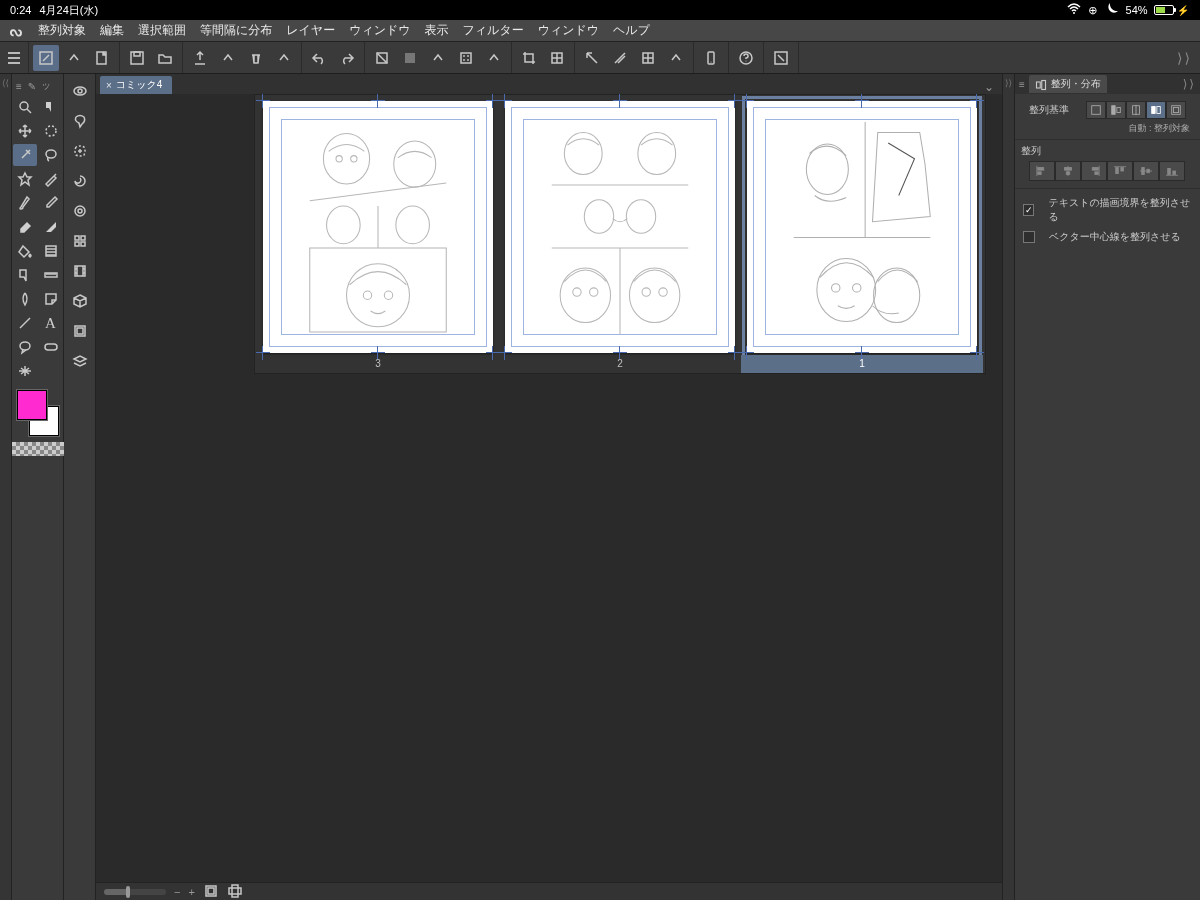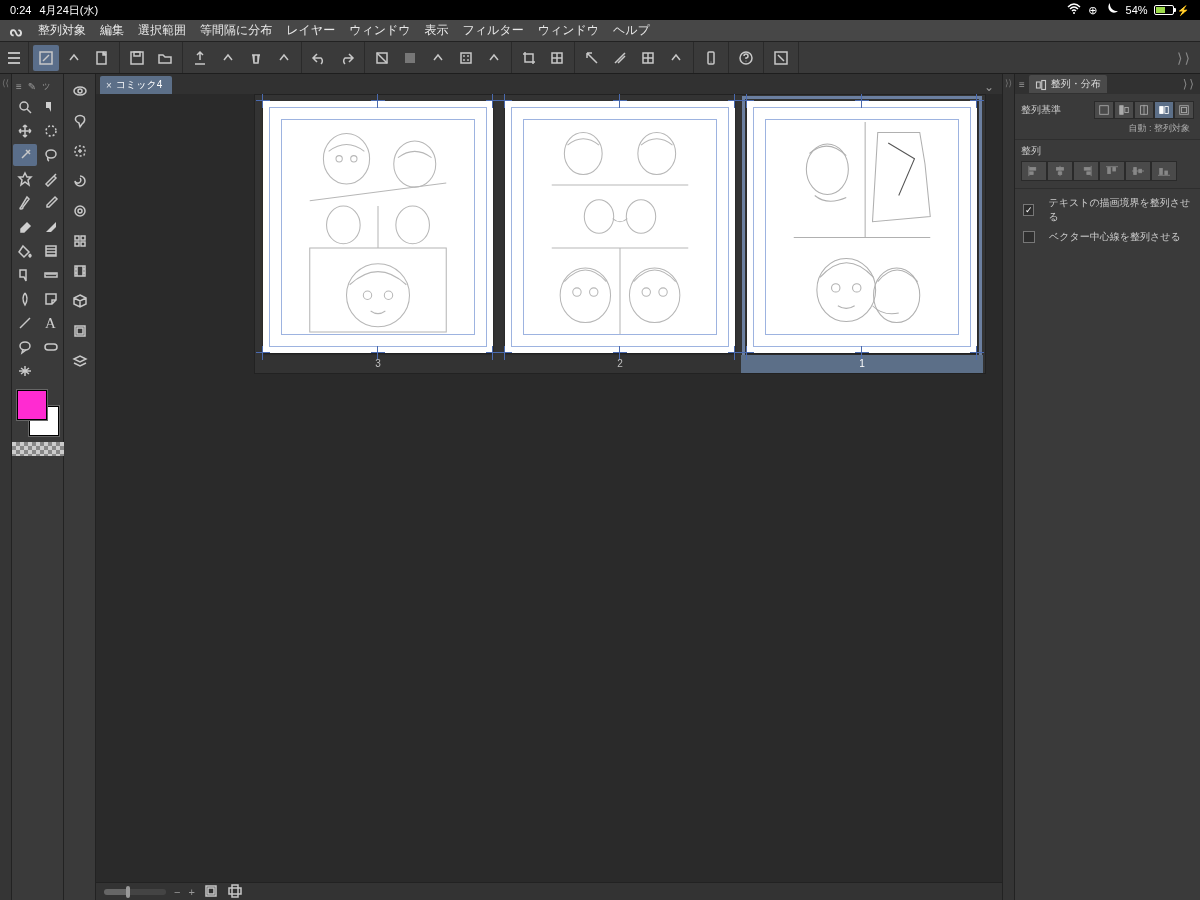--- a/index.html
+++ b/index.html
@@ -86,21 +86,21 @@
 
   .footbar { height:18px; background:#333; border-top:1px solid #222; display:flex; align-items:center; gap:8px; padding:0 8px; color:#999;}
   .slider { width:62px; height:6px; background:linear-gradient(to right,#666 0%,#666 35%,#444 35%,#444 100%); border-radius:3px; position:relative;}
   .slider::after{content:"";position:absolute;left:35%;top:-3px;width:4px;height:12px;background:#999;border-radius:2px;}
 
   
   .rpanel { width:186px; background:#3a3a3a; border-left:1px solid #222; display:flex; flex-direction:column; font-size:10px;}
   .rpanel .tabrow { height:20px; background:#313131; display:flex; align-items:center; padding:0 4px; gap:4px;}
   .rpanel .ptab { background:#4a4a4a; padding:2px 6px; border-radius:2px 2px 0 0; display:flex; align-items:flex-end; gap:4px; color:#ddd;}
   .rpanel .sec { padding:4px 6px; border-bottom:1px solid #2e2e2e;}
-  .rpanel .row { display:flex; align-items:center; gap:4px; margin:3px 0;}
+  .rpanel .row { display:flex; align-items:center; gap:4px; margin:3px 8px;}
   .rpanel .lab { color:#c8c8c8; min-width:46px;}
   .btnset { display:flex; gap:0; margin-left:auto;}
   .minibtn { width:20px; height:18px; background:#4a4a4a; border:1px solid #2a2a2a; display:flex; align-items:center; justify-content:center; color:#888; font-size:10px;}
   .minibtn.on { background:#5c6f88; color:#fff;}
   .rpanel .sub { color:#aaa; font-size:9px; text-align:right; padding-right:4px;}
   .wide { display:flex; gap:0; margin-left:0;}
   .wide .minibtn{ width:26px; height:20px;}
   .chk { display:flex; align-items:center; gap:14px; padding:3px 2px;}
   .chkbox { width:12px; height:12px; border:1px solid #777; background:#2e2e2e; display:flex; align-items:center; justify-content:center; color:#fff; font-size:9px;}
   .chkbox.on::after{content:"✓";}

